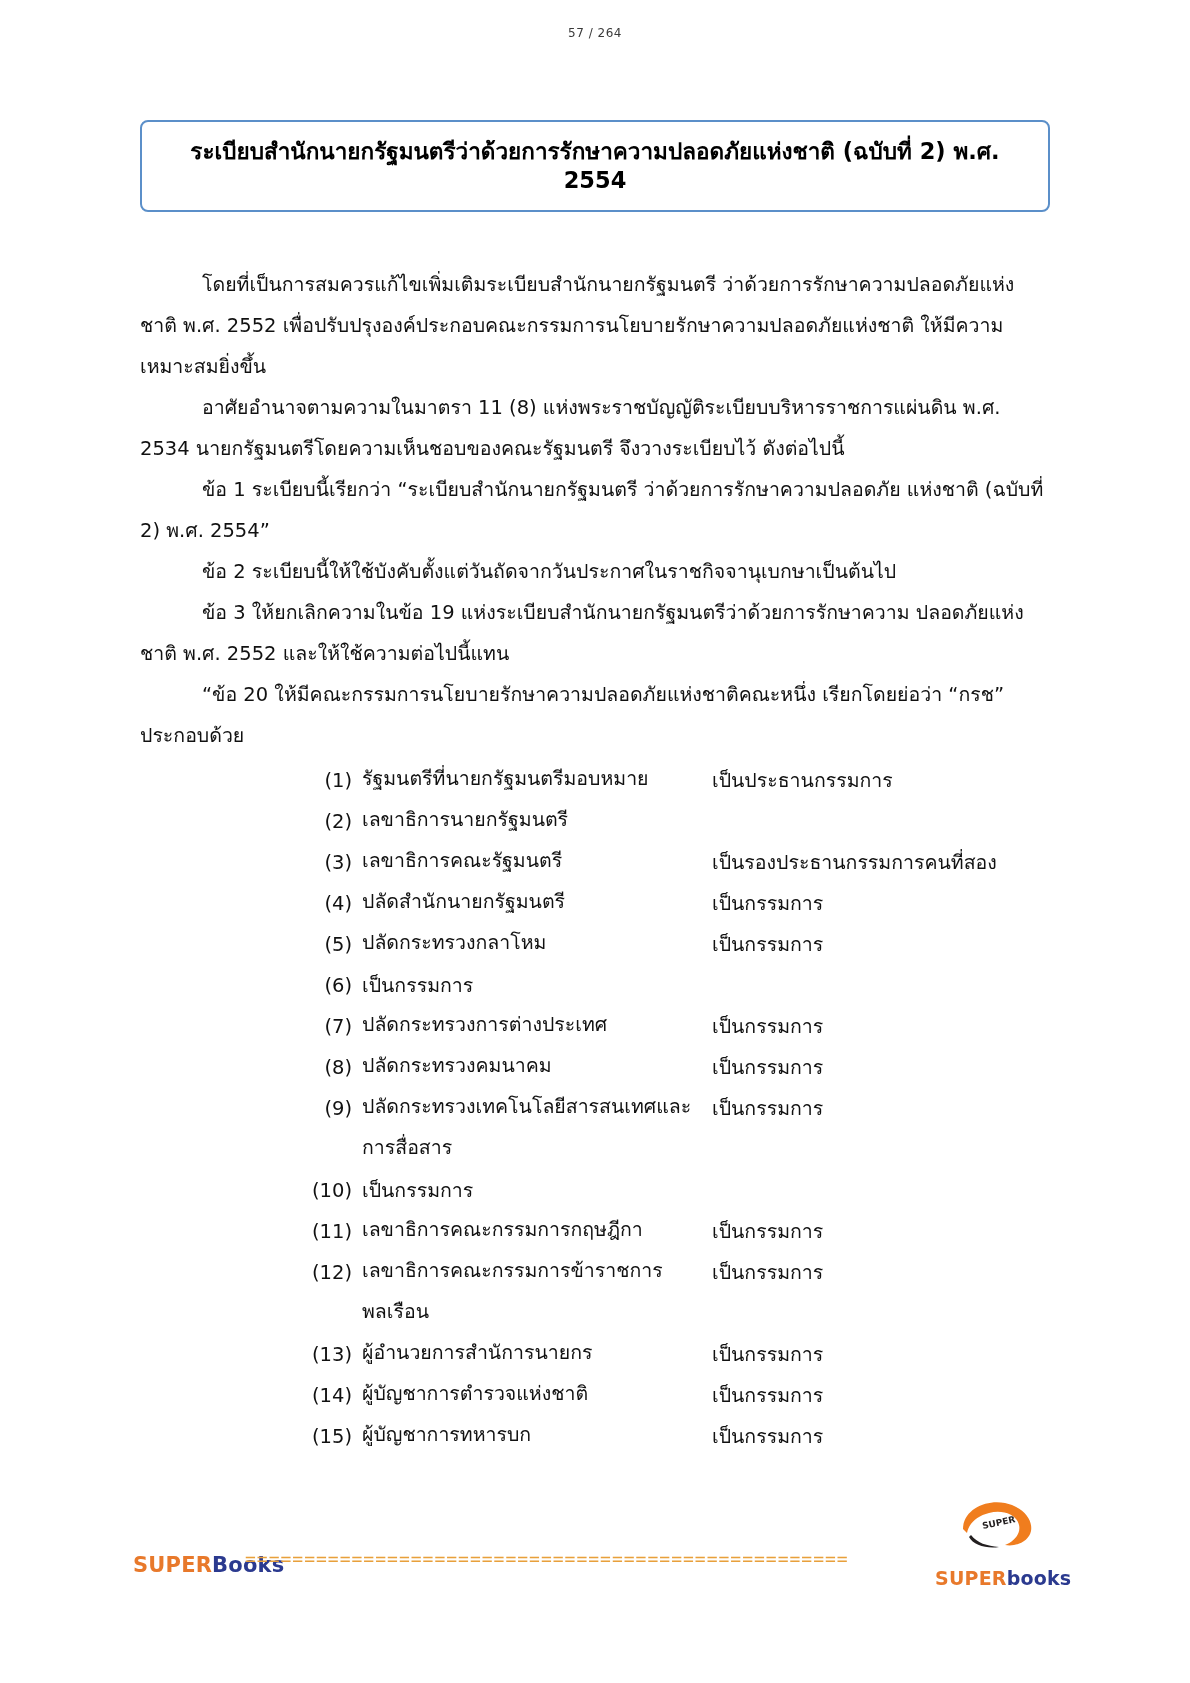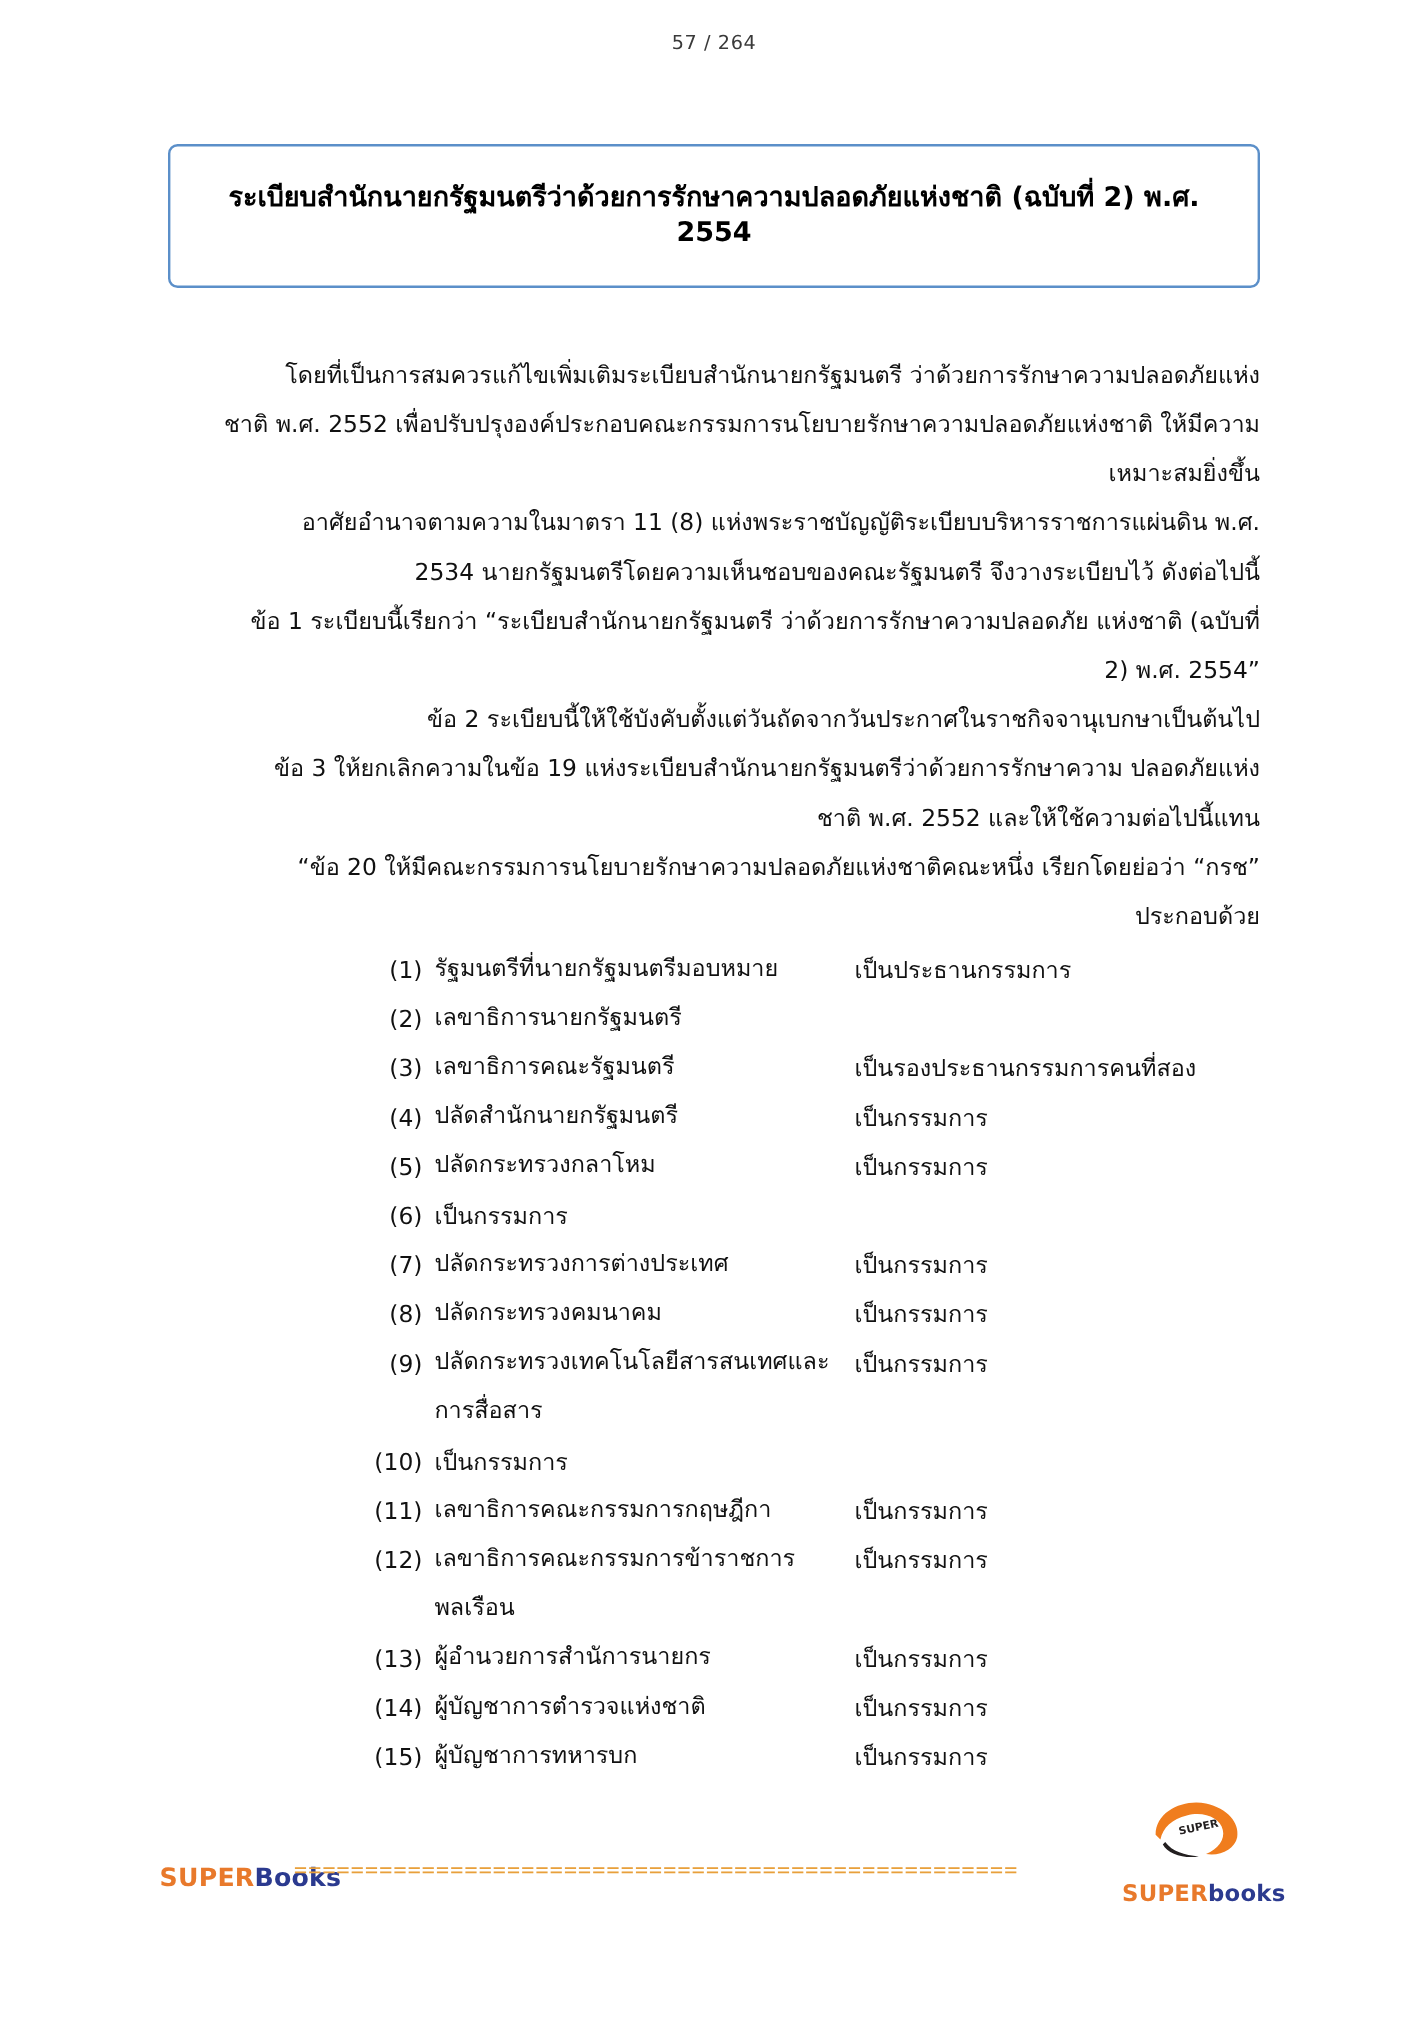--- a/index.html
+++ b/index.html
@@ -21,36 +21,36 @@
     height: 1683px;
     box-sizing: border-box;
   }
 
   .page-counter {
     position: absolute;
     top: 26px;
     left: 0;
     width: 1190px;
     text-align: center;
-    font-size: 16px;
+    font-size: 12px;
     color: #3a3a3a;
     letter-spacing: 0.5px;
   }
 
   .content {
     position: absolute;
     left: 140px;
     top: 120px;
     width: 910px;
   }
 
   .title-box {
     border: 2px solid #5b8fc9;
     border-radius: 8px;
-    height: 120px;
+    height: 92px;
     display: flex;
     align-items: center;
     justify-content: center;
     box-sizing: border-box;
     padding: 0 20px;
   }
 
   .title-text {
     font-size: 22.5px;
     font-weight: bold;
@@ -62,21 +62,20 @@
   .body-text {
     margin-top: 52px;
     font-size: 19.5px;
     line-height: 41px;
     color: #111111;
   }
 
   .para {
     text-indent: 62px;
     margin: 0;
-    text-align: right;
   }
 
   .list {
     margin: 4px 0 0 0;
     padding: 0;
     list-style: none;
   }
 
   .list-row {
     display: flex;

